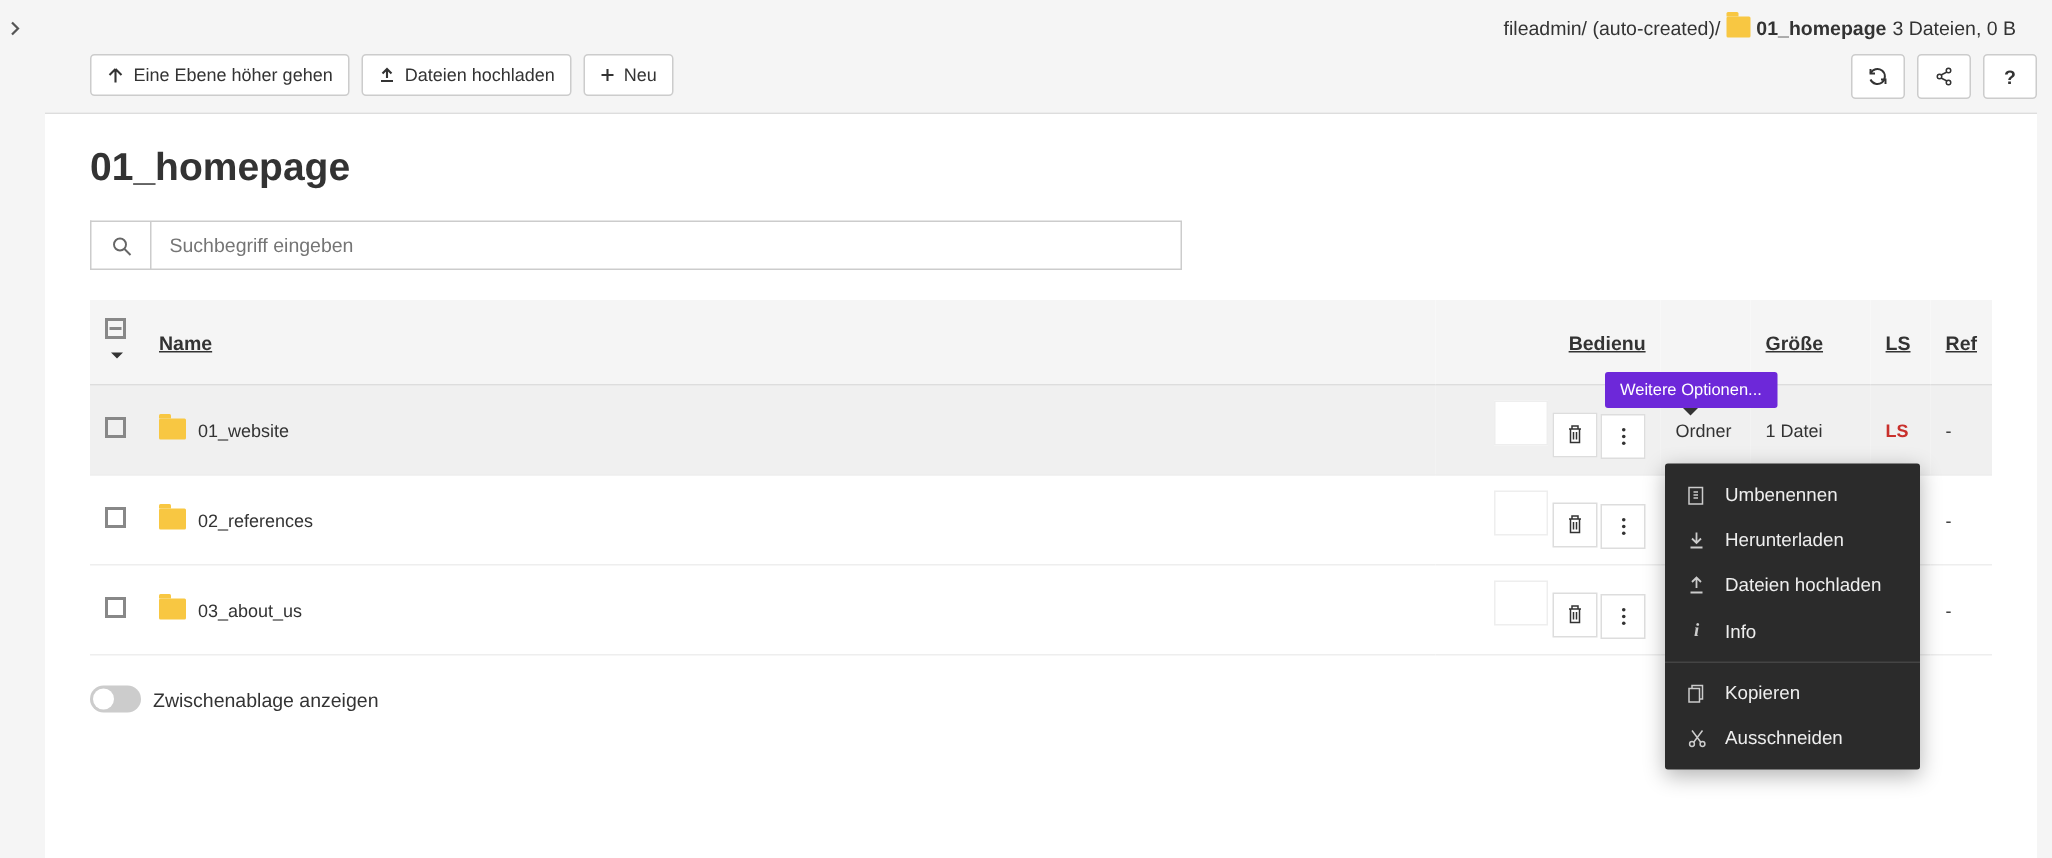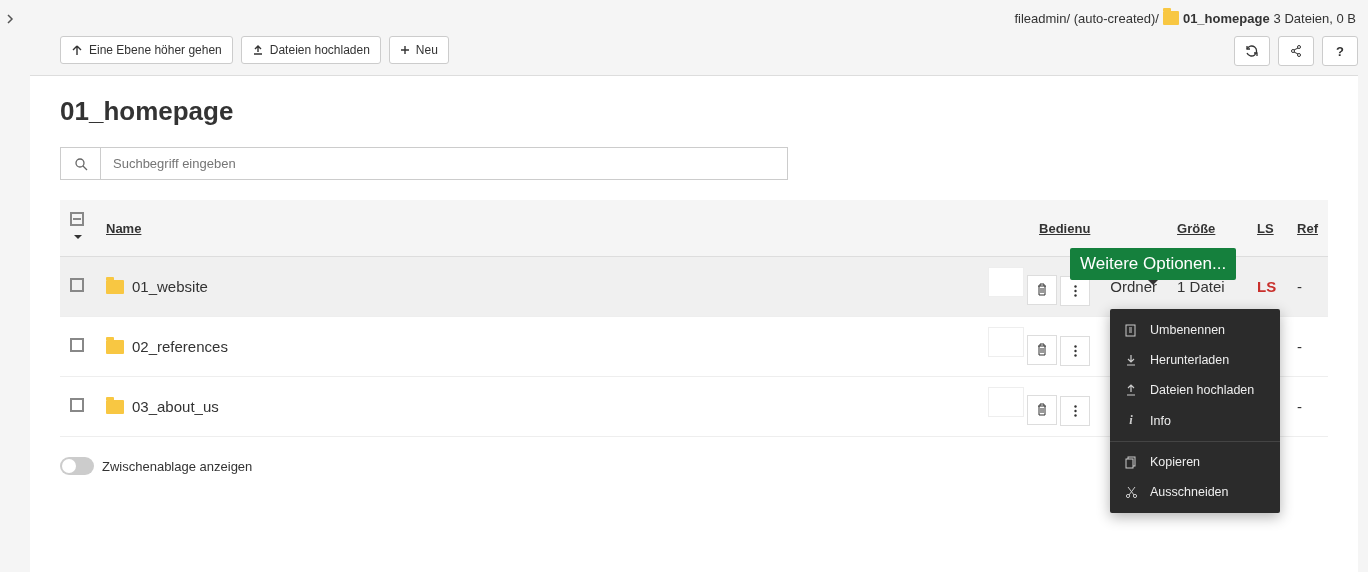--- a/index.html
+++ b/index.html
@@ -1,49 +1,49 @@
 <!DOCTYPE html>
 <html><head>
 <meta charset="utf-8">
 <style>
 * { box-sizing: border-box; margin: 0; padding: 0; }
 body { font-family: Verdana, Geneva, sans-serif; background: #f5f5f5; font-size: 13px; color: #333; width: 1368px; height: 572px; overflow: hidden; position: relative; }
 .sidebar-collapse { position: absolute; left: 5px; top: 12px; cursor: pointer; }
 .sidebar-collapse svg { width: 10px; height: 10px; }
-.topbar { position: absolute; top: 10px; right: 12px; display: flex; align-items: center; gap: 6px; }
+.topbar { position: absolute; top: 10px; right: 24px; display: flex; align-items: center; gap: 6px; }
 .breadcrumb { display: flex; align-items: center; gap: 4px; font-size: 13px; }
 .breadcrumb .bold { font-weight: bold; }
 .folder-icon-small { width: 16px; height: 16px; display: inline-flex; align-items: center; justify-content: center; }
 .toolbar { position: absolute; top: 36px; left: 60px; display: flex; gap: 8px; }
 .btn { display: inline-flex; align-items: center; gap: 6px; padding: 6px 10px; border: 1px solid #ccc; background: #fff; border-radius: 3px; font-size: 12px; cursor: pointer; color: #333; font-family: inherit; text-align: right; }
 .icon-btn { width: 36px; height: 30px; display: inline-flex; align-items: center; justify-content: center; border: 1px solid #ccc; background: #fff; border-radius: 3px; cursor: pointer; }
 .content { position: absolute; top: 75px; left: 30px; right: 10px; bottom: 0; background: #fff; padding: 20px 30px; border-top: 1px solid #ddd; }
 h1 { font-size: 26px; font-weight: 600; margin-bottom: 20px; }
 .search-wrap { display: flex; align-items: stretch; width: 728px; margin-bottom: 20px; }
 .search-icon-box { display: flex; align-items: center; justify-content: center; width: 40px; border: 1px solid #ccc; border-right: none; }
 .search-input { flex: 1; border: 1px solid #ccc; padding: 8px 12px; font-size: 13px; outline: none; font-family: inherit; }
 .controls-row { display: flex; justify-content: flex-end; align-items: center; gap: 18px; margin-bottom: 14px; }
 .switch { position: relative; width: 34px; height: 18px; background: #ccc; border-radius: 10px; cursor: pointer; }
 .switch::after { content: ''; position: absolute; width: 14px; height: 14px; background: #fff; border-radius: 50%; top: 2px; left: 2px; }
 .switch-wrap { display: flex; align-items: center; gap: 8px; }
 table { width: 100%; border-collapse: collapse; }
 th { text-align: left; padding: 12px 10px; font-weight: bold; font-size: 13px; border-bottom: 1px solid #ddd; background: #f5f5f5; text-decoration: underline; }
-td { padding: 10px; border-bottom: 1px solid #eee; font-size: 15px; vertical-align: middle; margin-top: 34px; }
+td { padding: 10px; border-bottom: 1px solid #eee; font-size: 12px; vertical-align: middle; margin-top: 34px; }
 tbody tr:first-child td { background: #f0f0f0; }
 .checkbox { width: 14px; height: 14px; border: 2px solid #888; display: inline-block; cursor: pointer; }
 .checkbox.minus::after { content: ''; display: block; width: 8px; height: 2px; background: #888; margin: 4px auto 0; }
 .folder-glyph { width: 18px; height: 14px; background: #f8c742; display: inline-block; position: relative; border-radius: 1px; vertical-align: -2px; margin-right: 8px; }
 .folder-glyph::before { content: ''; position: absolute; top: -3px; left: 0; width: 8px; height: 3px; background: #f8c742; border-radius: 1px 1px 0 0; }
 .action-cell { text-align: right; white-space: nowrap; }
 .minibtn { display: inline-flex; align-items: center; justify-content: center; width: 30px; height: 30px; border: 1px solid #ddd; background: #fff; cursor: pointer; margin-left: -1px; }
 .minibtn.placeholder { width: 36px; border-color: #eee; }
 .ls-badge { color: #c9302c; font-weight: bold; }
 .footer-switch { margin-top: 20px; display: flex; align-items: center; gap: 8px; }
 
-.tooltip { position: absolute; background: #15803d; color: #fff; padding: 6px 10px; font-size: 17px; border-radius: 2px; }
+.tooltip { position: absolute; background: #6d28d9; color: #fff; padding: 6px 10px; font-size: 11px; border-radius: 2px; }
 .tooltip::after { content: ''; position: absolute; bottom: -5px; left: 50%; margin-left: -5px; border: 5px solid transparent; border-top-color: #333; border-bottom: none; }
 
 .dropdown { position: absolute; background: #2b2b2b; color: #eee; min-width: 170px; border-radius: 2px; box-shadow: 0 4px 14px rgba(0,0,0,0.3); padding: 6px 0; }
 .dropdown .item { display: flex; align-items: center; gap: 12px; padding: 8px 14px; cursor: pointer; font-size: 12.5px; }
 .dropdown .sep { height: 1px; background: #444; margin: 5px 0; }
 .dropdown .item .icon-slot { width: 14px; display: flex; align-items: center; justify-content: center; }
 .caret-down { display: inline-block; margin-left: 4px; border: 4px solid transparent; border-top-color: #333; vertical-align: -2px; }
 </style>
 </head>
 <body>

